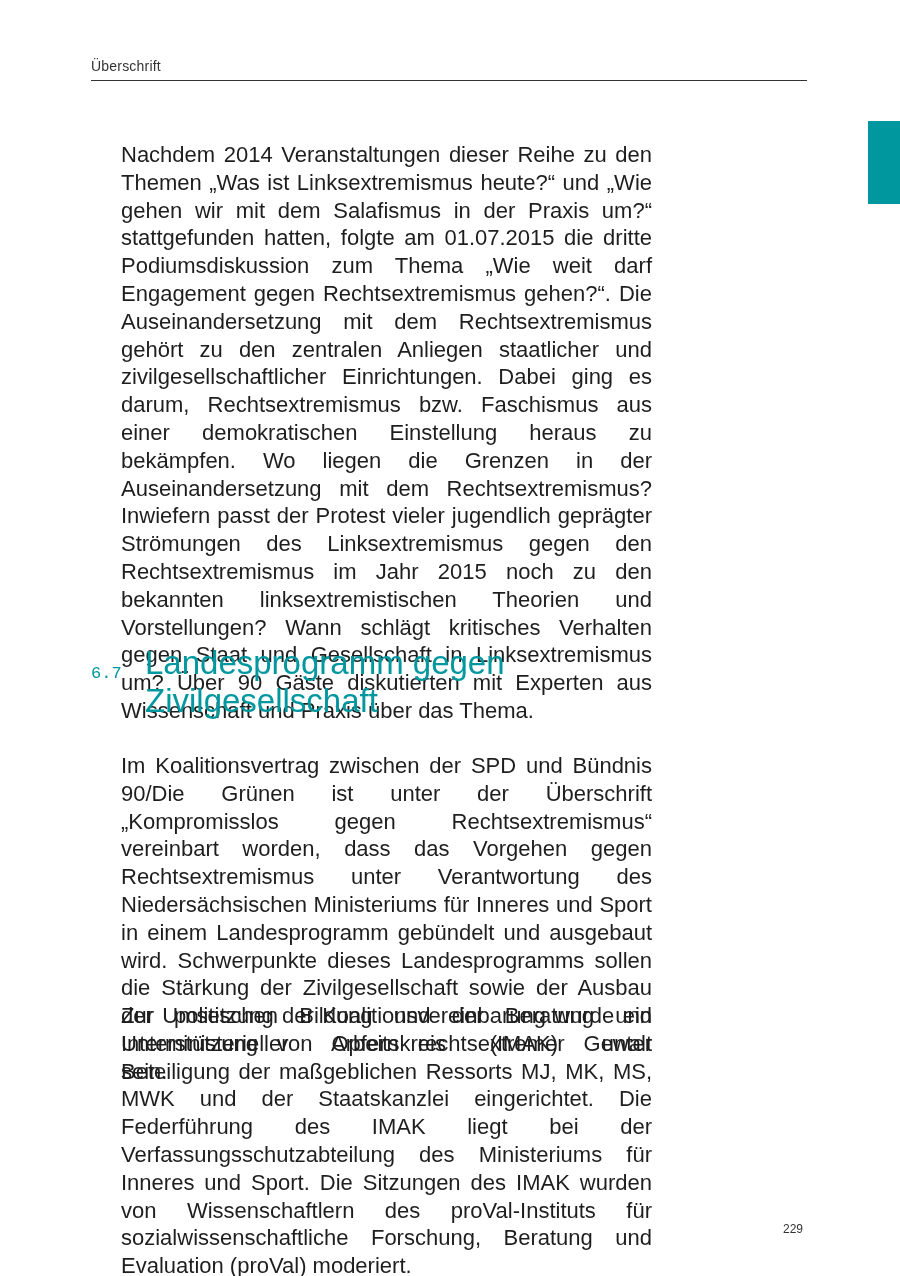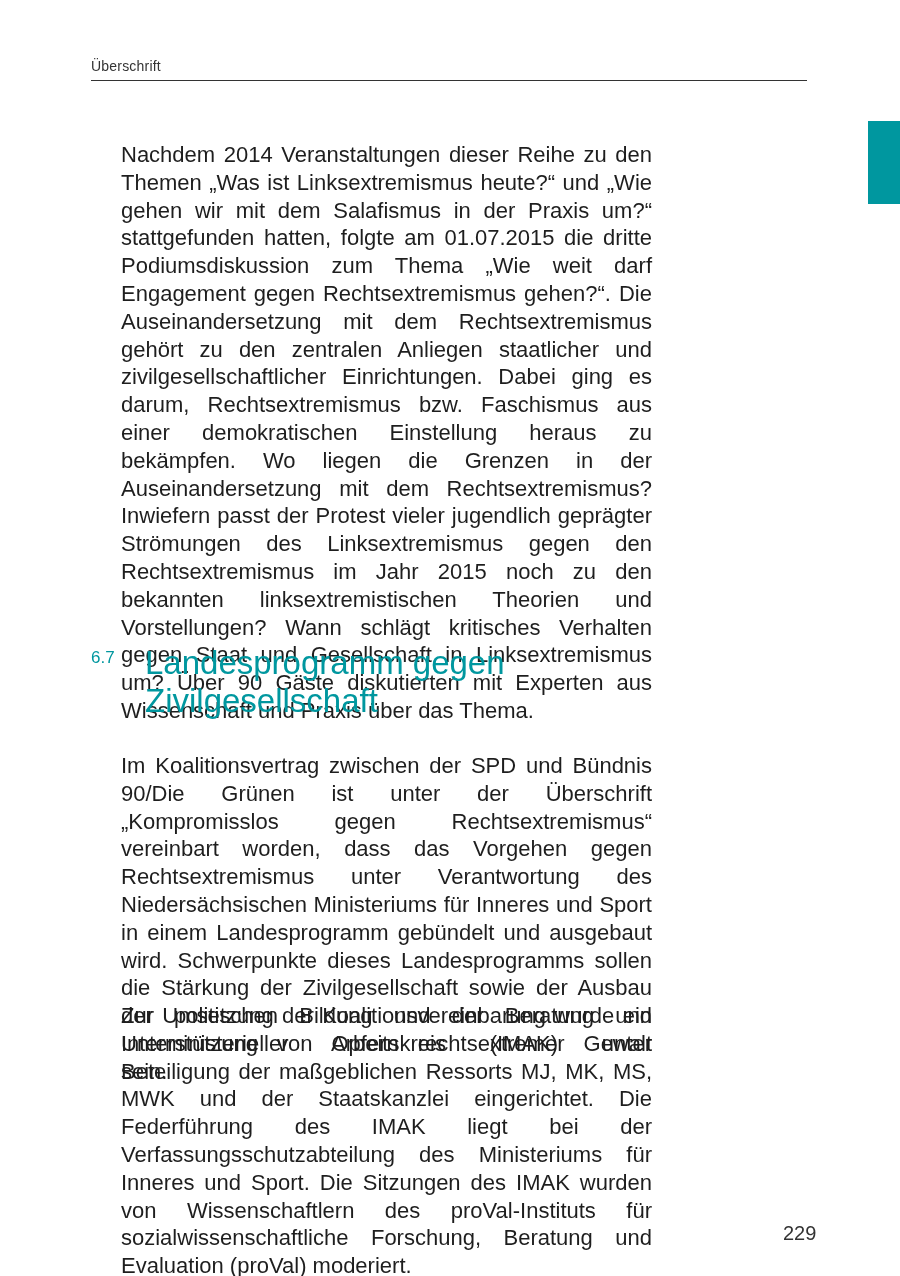--- a/index.html
+++ b/index.html
@@ -5,25 +5,25 @@
   html, body { margin: 0; padding: 0; background: #ffffff; }
   body { width: 900px; height: 1276px; position: relative; overflow: hidden;
          font-family: "Liberation Sans", "DejaVu Sans", sans-serif; color: #1e1e1e; }
   .running-head { position: absolute; left: 91px; top: 58px; font-size: 14px; color: #333; letter-spacing: 0.2px; }
   .head-rule { position: absolute; left: 91px; top: 80px; width: 716px; height: 1px; background: #333; }
   .side-tab { position: absolute; left: 868px; top: 121px; width: 32px; height: 83px; background: #00979f; }
   .para { position: absolute; left: 109px; width: 531px; font-size: 22px; line-height: 27.8px;
           text-align: justify; hyphens: manual; margin: 12px; }
   .p1 { top: 129px; }
   .section { position: absolute; left: 91px; top: 644px; width: 560px; color: #00979f; }
-  .sec-num { position: absolute; left: 0; top: 4px; font-size: 17px; }
+  .sec-num { position: absolute; left: 0; top: 20px; font-size: 17px; font-family: Liberation Mono, monospace; }
   .sec-title { position: absolute; left: 54px; top: 0; font-size: 33px; line-height: 38px; width: 500px; margin: 0; font-weight: normal; }
   .p2 { top: 740px; }
   .p3 { top: 990px; }
-  .page-num { position: absolute; left: 783px; top: 1222px; font-size: 20px; color: #333; }
+  .page-num { position: absolute; left: 783px; top: 1222px; font-size: 12px; color: #333; }
 </style>
 </head>
 <body>
 
 <div class="running-head">Überschrift</div>
 <div class="head-rule"></div>
 <div class="side-tab"></div>
 
 <p class="para p1">Nachdem 2014 Veranstaltungen dieser Reihe zu den Themen „Was ist Linksextremismus heute?“ und „Wie gehen wir mit dem Salafismus in der Praxis um?“ stattgefunden hatten, folgte am 01.07.2015 die dritte Podiumsdiskussion zum Thema „Wie weit darf Engagement gegen Rechtsextremismus gehen?“. Die Auseinandersetzung mit dem Rechtsextremismus gehört zu den zentralen Anliegen staatlicher und zivilgesellschaftlicher Einrichtungen. Dabei ging es darum, Rechtsextremismus bzw. Faschismus aus einer demokratischen Einstellung heraus zu bekämpfen. Wo liegen die Grenzen in der Auseinandersetzung mit dem Rechtsextremismus? Inwiefern passt der Protest vieler jugendlich geprägter Strömungen des Linksextremismus gegen den Rechtsextremismus im Jahr 2015 noch zu den bekannten linksextremistischen Theorien und Vorstellungen? Wann schlägt kritisches Verhalten gegen Staat und Gesellschaft in Linksextremismus um? Über 90 Gäste diskutierten mit Experten aus Wissenschaft und Praxis über das Thema.</p>
 

